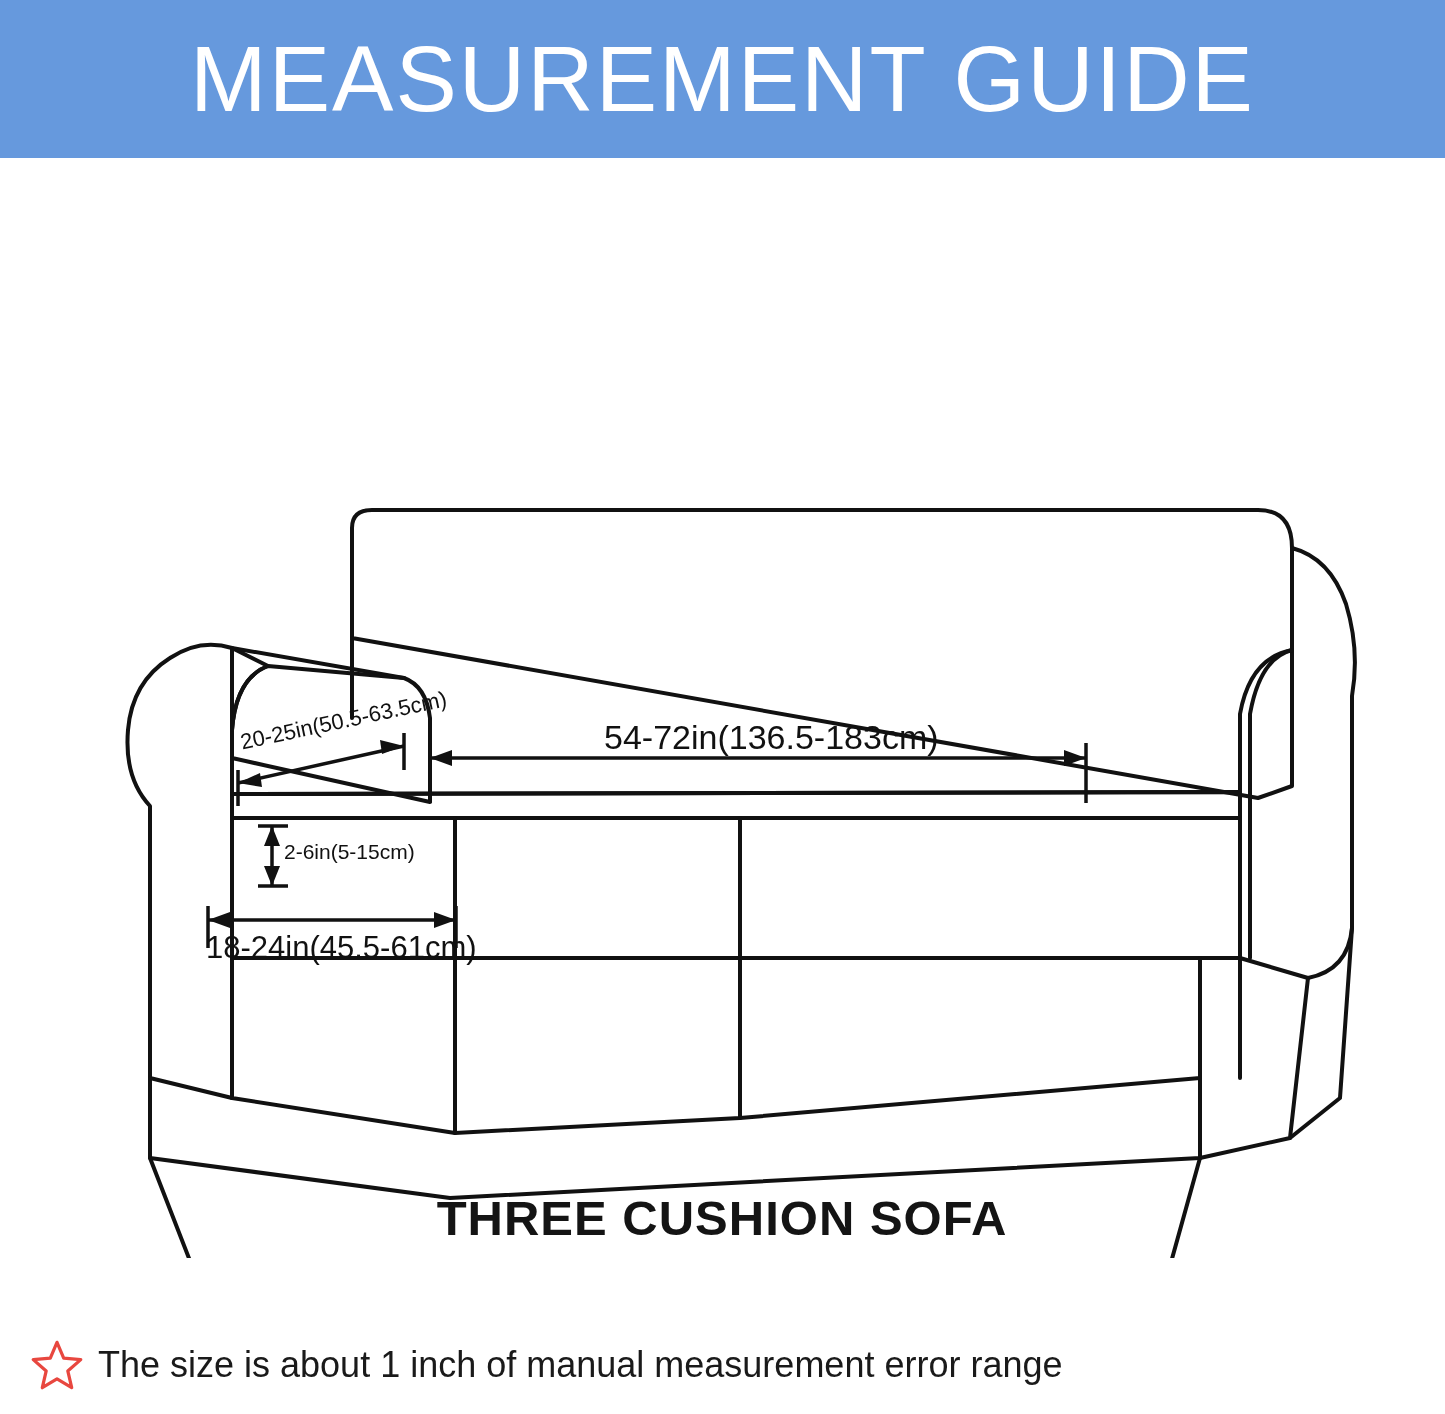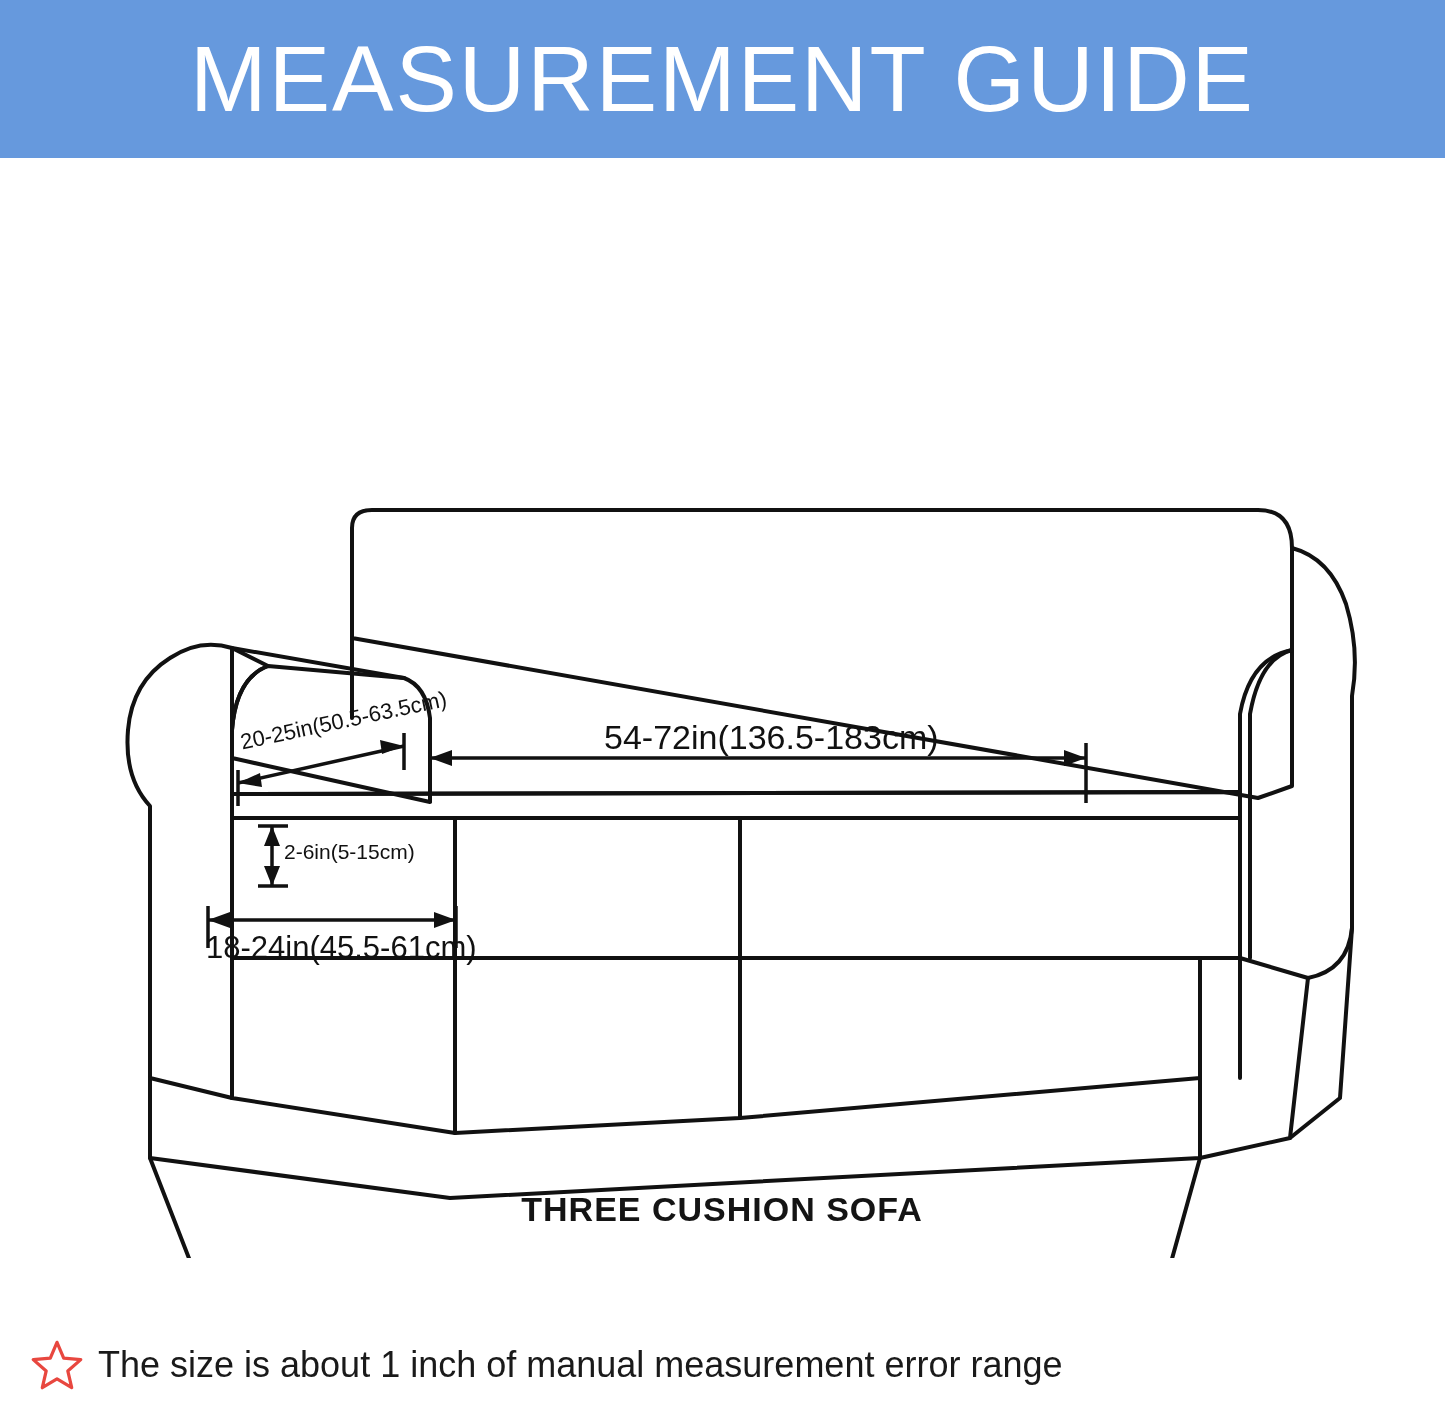--- a/index.html
+++ b/index.html
@@ -55,21 +55,21 @@
     left: 0;
     top: 0;
   }
   
   #sofa-caption {
     position: absolute;
     left: 0;
     top: 1190px;
     width: 1444px;
     text-align: center;
-    font-size: 34px;
+    font-size: 49px;
     font-weight: bold;
     color: #141414;
     letter-spacing: 1px;
     font-family: "Liberation Sans", sans-serif;
   }
   
   #footnote-row {
     position: absolute;
     left: 0;
     top: 1330px;

